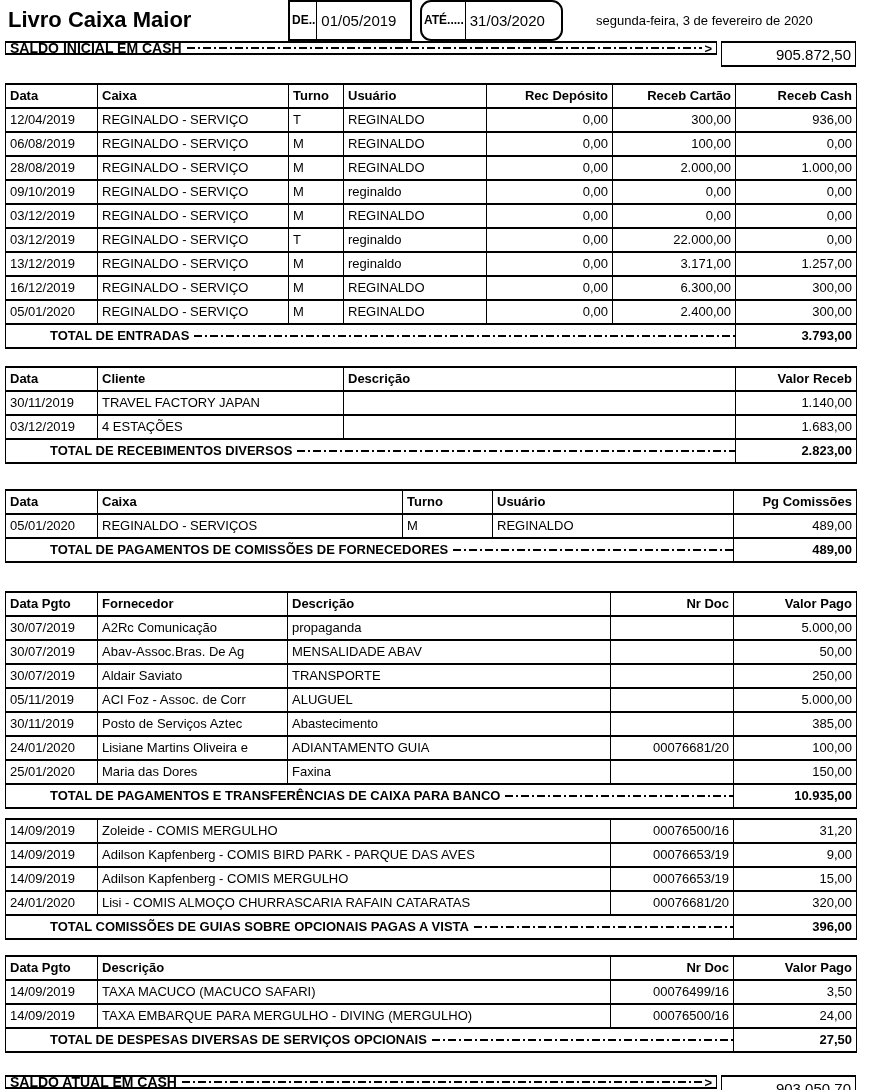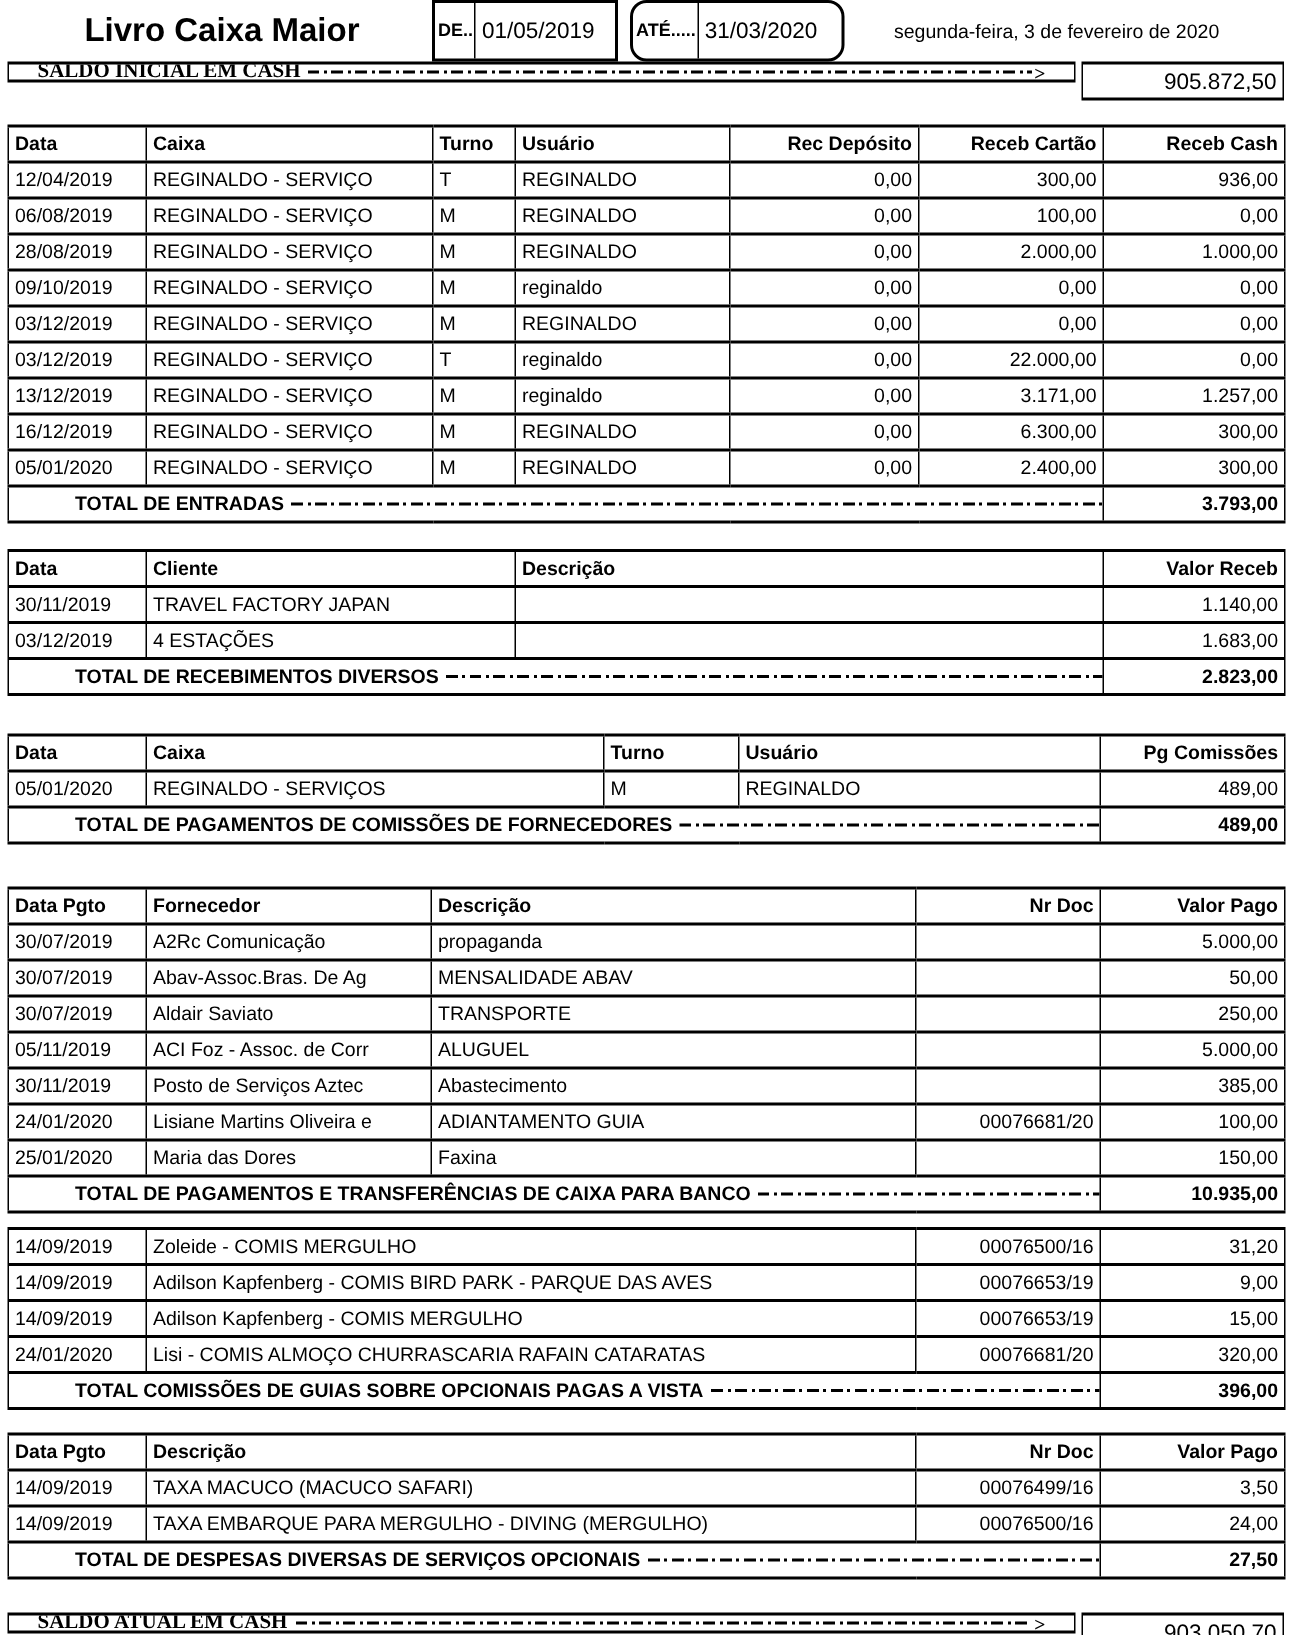--- a/index.html
+++ b/index.html
@@ -9,21 +9,21 @@
     background: #ffffff; color: #000000;
     font-family: "Liberation Sans", sans-serif;
     overflow: hidden;
   }
   .page { padding: 5px 0 0 5px; width: 862px; }
 
   
   .report-header { display: flex; align-items: center; height: 30px; }
   .page-title {
     font-size: 22px; font-weight: bold; letter-spacing: 0px;
-    width: 283px; padding-left: 3px; white-space: nowrap; overflow: hidden; text-align: center;
+    width: 283px; padding-left: 3px; white-space: nowrap; overflow: hidden;
   }
   .date-box {
     display: flex; align-items: stretch; height: 41px;
     border: 2px solid #000; background: #fff;
   }
   .date-box-from { width: 124px; }
   .date-box-to   { width: 143px; margin-left: 8px; border-radius: 11px; }
   .date-label {
     display: flex; align-items: center; padding: 0 1px 0 2px;
     font-size: 12px; font-weight: bold; border-right: 1px solid #000;
@@ -33,21 +33,21 @@
     flex: 1; display: flex; align-items: center; padding: 0 4px;
     font-size: 15px; white-space: nowrap; overflow: hidden;
   }
   .weekday { margin-left: 33px; font-size: 13px; white-space: nowrap; }
 
   
   .saldo-row { display: flex; width: 851px; margin-top: 6px; }
   .saldo-label-box {
     flex: 1; display: flex; align-items: center;
     border: 1px solid #000; border-top-width: 2px; border-bottom-width: 2px;
-    height: 14px; padding: 0 19px; overflow: hidden; font-family: Liberation Serif, serif;
+    height: 14px; padding: 0 4px; overflow: hidden;
   }
   .saldo-label { font-size: 14px; font-weight: bold; white-space: nowrap; }
   .saldo-value-box {
     width: 135px; margin-left: 4px; height: 26px;
     border: 1px solid #000; border-top-width: 2px; border-bottom-width: 2px;
     display: flex; align-items: center; justify-content: flex-end;
     padding: 0 4px; font-size: 15px; white-space: nowrap;
   }
 
   

